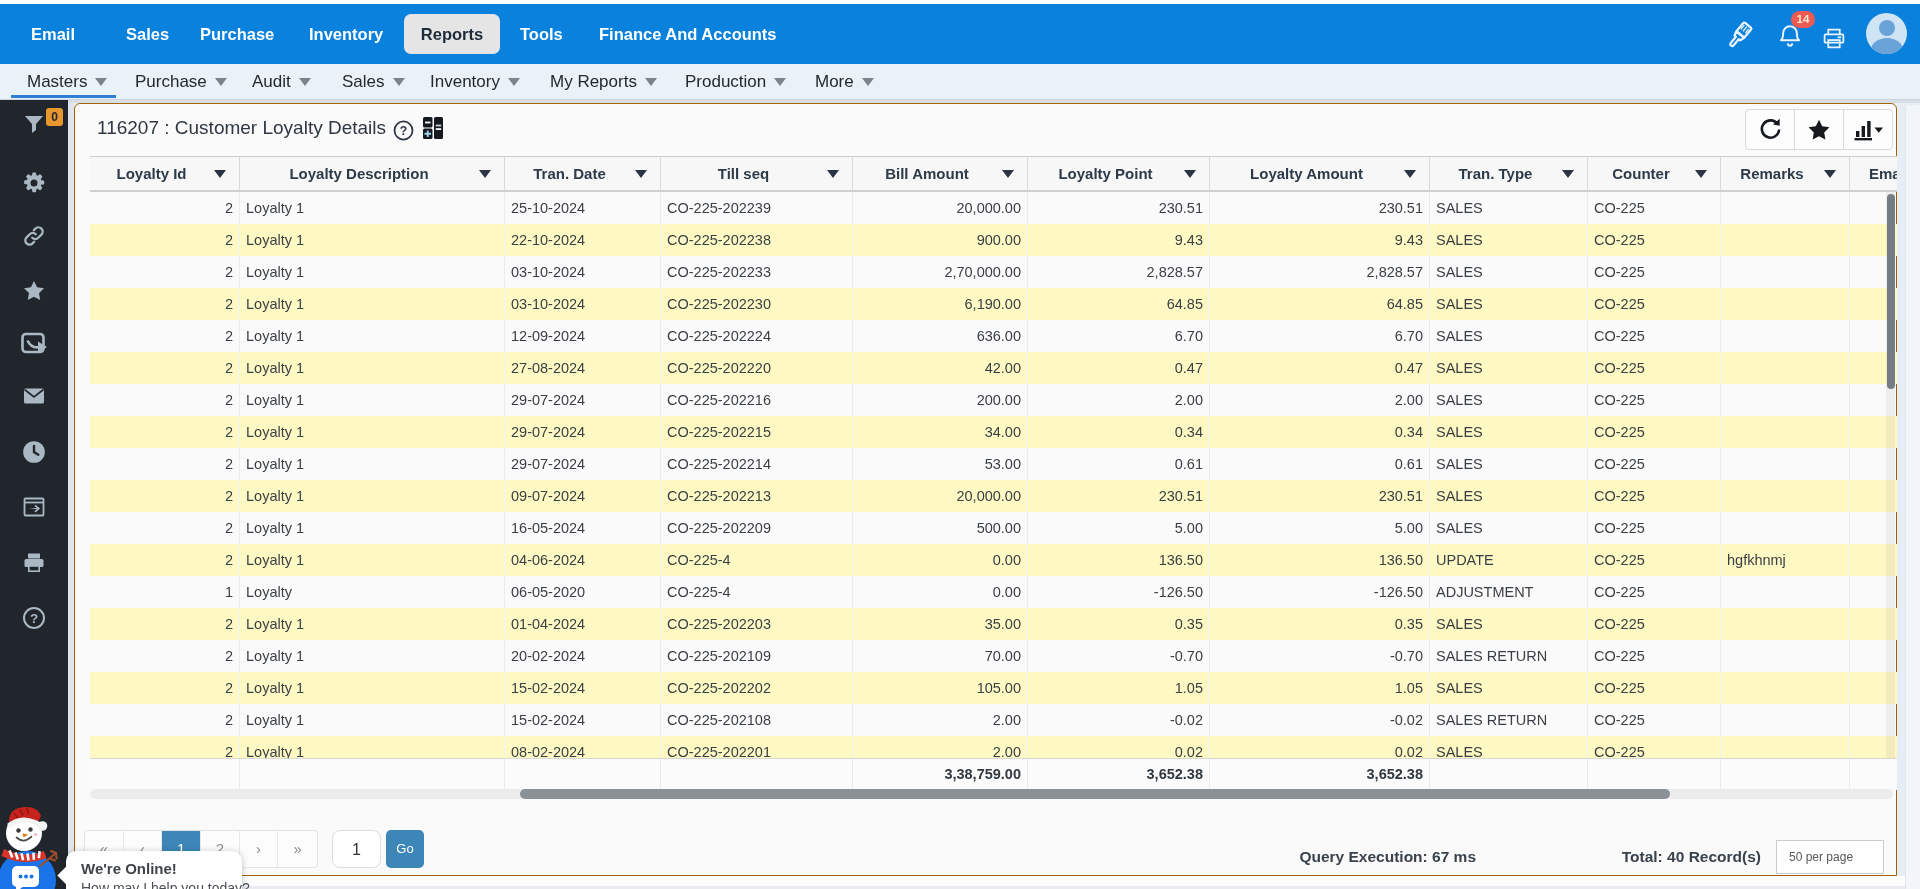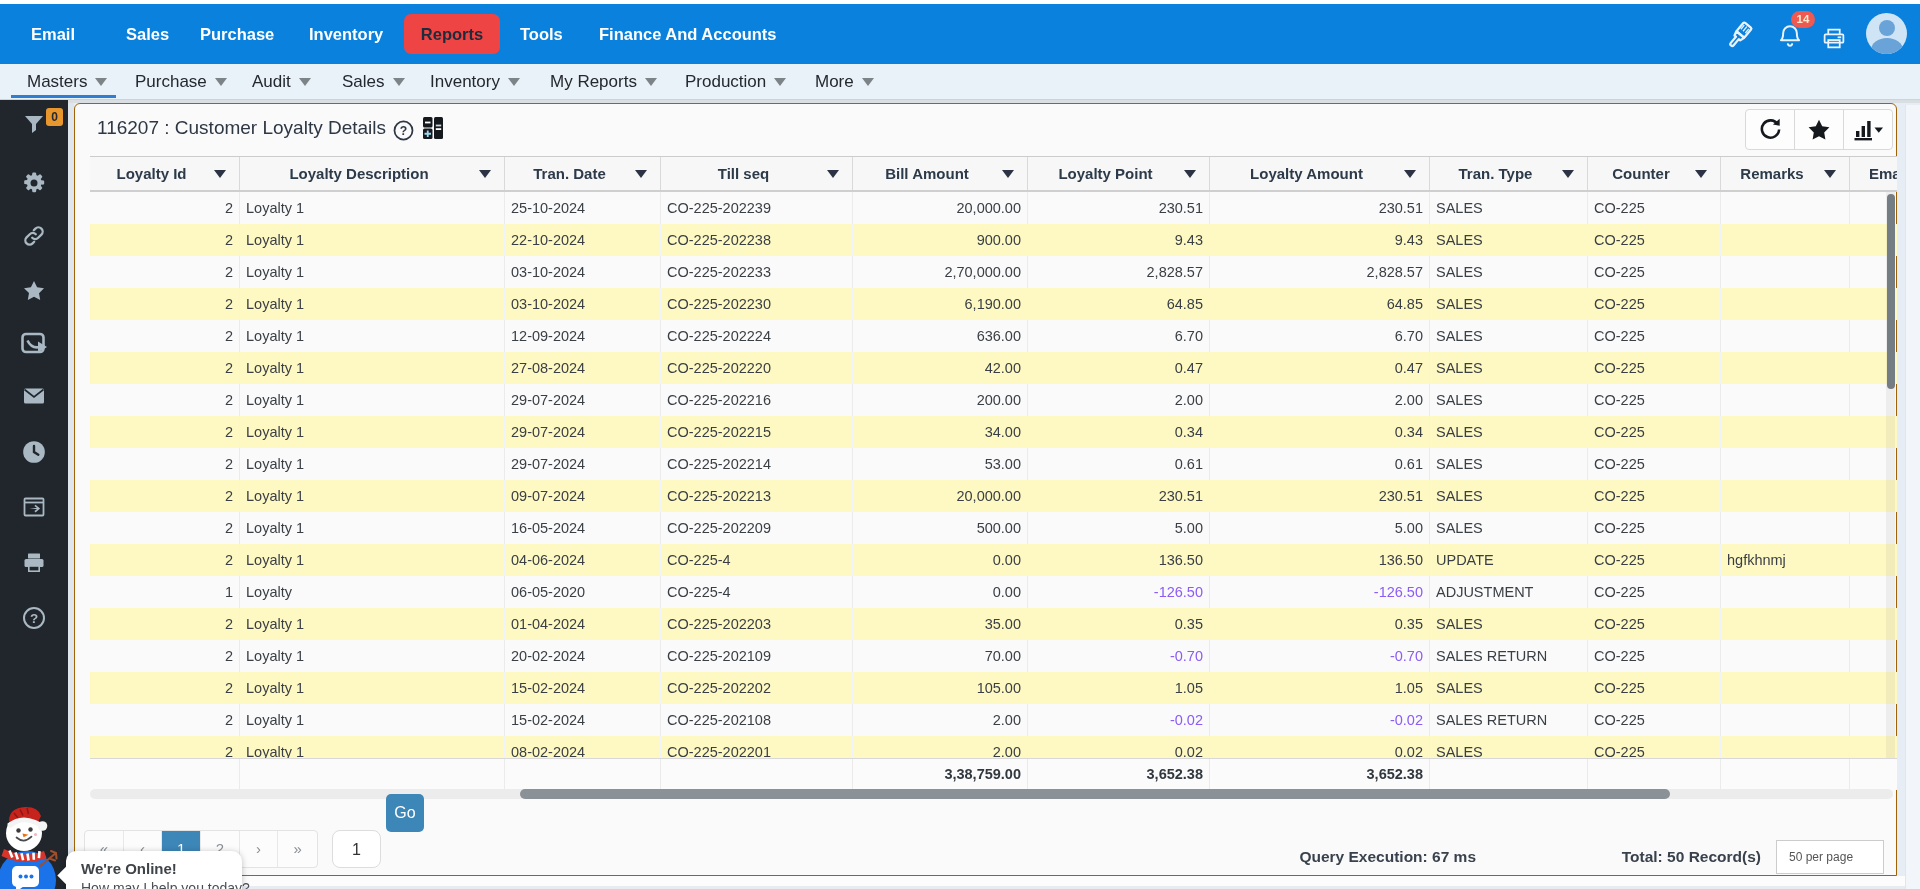--- a/index.html
+++ b/index.html
@@ -3,21 +3,21 @@
 <meta charset="utf-8">
 <style>
 * { margin:0; padding:0; box-sizing:border-box; }
 html,body { width:1920px; height:889px; overflow:hidden; }
 body { font-family:"Liberation Sans", sans-serif; background:#e7edf4; position:relative; }
 
 
 #topstrip { position:absolute; left:0; top:0; width:1920px; height:4px; background:#ffffff; }
 #topnav { position:absolute; left:0; top:4px; width:1920px; height:60px; background:#0a81dd; }
 #topnav .nav-item { position:absolute; top:0; height:60px; line-height:60px; color:#ffffff; font-weight:bold; font-size:16.5px; white-space:nowrap; }
-#reports-pill { position:absolute; left:404px; top:10px; width:96px; height:40px; background:#ef4444; border-radius:7px; color:#1d2b3a; font-weight:bold; font-size:16.5px; text-align:center; line-height:40px; }
+#reports-pill { position:absolute; left:404px; top:10px; width:96px; height:40px; background:#e5e5e5; border-radius:7px; color:#1d2b3a; font-weight:bold; font-size:16.5px; text-align:center; line-height:40px; }
 #searchbox { position:absolute; left:1045px; top:16px; width:226px; height:32px; background:#ffffff; border:1px solid #cfcfcf; border-radius:5px; font-size:17px; color:#757575; line-height:29px; padding-left:14px; }
 #redbtn { position:absolute; left:1437px; top:17px; width:269px; height:31px; background:#9e2a25; border-radius:3px; color:#ffffff; font-weight:bold; font-size:14px; text-align:center; line-height:31px; white-space:nowrap; letter-spacing:-0.2px; }
 
 
 #subnav { position:absolute; left:0; top:64px; width:1920px; height:36px; background:#e9f1f9; border-bottom:1px solid #c9d4df; }
 #subnav .sn { position:absolute; top:0; height:36px; line-height:36px; font-size:17px; color:#24292e; white-space:nowrap; }
 #subnav .sn .car { display:inline-block; width:0; height:0; border-left:6.5px solid transparent; border-right:6.5px solid transparent; border-top:8px solid #7d8488; margin-left:8px; vertical-align:middle; margin-bottom:2px; }
 #sn-masters { color:#2d7ed3; }
 
 #masters-underline { position:absolute; left:11px; top:31px; width:105px; height:3px; background:#2e7fd4; }
@@ -42,37 +42,37 @@
 .c5{width:182px;} .c6{width:220px;} .c7{width:158px;} .c8{width:133px;} .c9{width:129px;} .c10{width:200px;}
 #thead { height:36px; background:#f7f7f7; border-top:1px solid #cccccc; border-bottom:2px solid #cfcfcf; }
 #thead .cell { position:relative; border-right:1px solid #d9d9d9; height:33px; line-height:33px; text-align:center; font-weight:bold; font-size:15px; color:#2c3a49; padding-right:26px; }
 #thead .cell .hcar { position:absolute; right:13px; top:13px; width:0; height:0; border-left:6.5px solid transparent; border-right:6.5px solid transparent; border-top:8px solid #2b3345; }
 #tbody { height:566px; overflow:hidden; position:relative; }
 #tbody .trow { height:32px; line-height:32px; }
 #tbody .trow.blue { background:#fef9c3; }
 #tbody .trow.blue .cell { border-right:1px solid #eef4fa; }
 #tbody .cell { border-right:1px solid #ebebeb; padding:0 6px; }
 .tr-num { text-align:right; }
-.red { color:#8b5cf6;text-align:right; }
+.red { color:#404040;text-align:right; }
 #totals { height:32px; line-height:31px; background:#fbfbfb; border-top:1px solid #d8d8d8; font-weight:bold; color:#31383f; white-space:nowrap; font-size:14.5px; }
 #totals .cell { border-right:1px solid #ebebeb; padding:0 6px; height:31px; }
 
 
 #hscroll-track { position:absolute; left:15px; top:685px; width:1803px; height:10px; background:#ececec; border-radius:5px; }
 #hscroll-thumb { position:absolute; left:430px; top:0px; width:1150px; height:10px; background:#8a9197; border-radius:5px; }
 #vscroll { position:absolute; left:1811px; top:88px; width:9px; height:566px; background:rgba(0,0,0,0.05); }
 #vscroll-thumb { position:absolute; left:0.5px; top:2px; width:8px; height:195px; background:#757d84; border-radius:4px; }
 
 
 #pager { position:absolute; left:9px; top:726px; height:38px; display:flex; border:1px solid #e3e3e3; border-radius:4px; background:#fcfcfc; }
 #pager .pg { width:38.7px; height:36px; line-height:36px; text-align:center; font-size:15px; color:#8a8f94; border-right:1px solid #e8e8e8; }
 #pager .pg:last-child { border-right:none; }
 #pager .pg.active { background:#3d86b8; color:#ffffff; }
 #goinput { position:absolute; left:257px; top:726px; width:49px; height:38px; border:1px solid #dddddd; border-radius:8px; background:#ffffff; text-align:center; line-height:38px; font-size:16px; color:#333333; }
-#gobtn { position:absolute; left:311px; top:690px; width:38px; height:38px; background:#3d86b8; border-radius:5px; color:#ffffff; font-size:16px; text-align:center; line-height:38px; }
+#gobtn { position:absolute; left:311px; top:726px; width:38px; height:38px; background:#3d86b8; border-radius:5px; color:#ffffff; font-size:13px; text-align:center; line-height:38px; }
 .fottext { position:absolute; top:744px; font-size:15.5px; font-weight:bold; color:#39424c; white-space:nowrap; }
 #perpage { position:absolute; left:1701px; top:736px; width:108px; height:34px; border:1px solid #cccccc; background:#ffffff; font-size:12px; color:#555555; line-height:32px; padding-left:12px; }
 
 
 #chatpop { position:absolute; left:66px; top:851px; width:176px; height:60px; background:#ffffff; border-radius:10px; box-shadow:0 1px 6px rgba(0,0,0,0.25); }
 #chatpop .l1 { position:absolute; left:15px; top:9px; font-size:15px; font-weight:bold; color:#3f4449; }
 #chatpop .l2 { position:absolute; left:15px; top:29px; font-size:14px; color:#4a4f55; white-space:nowrap; }
 #chatdiamond { position:absolute; left:60px; top:869px; width:13px; height:13px; background:#ffffff; transform:rotate(45deg); }
 </style>
 </head>
@@ -252,21 +252,21 @@
     <div class="pg">«</div>
     <div class="pg">‹</div>
     <div class="pg active">1</div>
     <div class="pg">2</div>
     <div class="pg">›</div>
     <div class="pg">»</div>
   </div>
   <div id="goinput">1</div>
   <div id="gobtn">Go</div>
   <span class="fottext" style="right:420px;text-align:right;">Query Execution: 67 ms</span>
-  <span class="fottext" style="right:135px;">Total: 50 Record(s)</span>
+  <span class="fottext" style="right:135px;">Total: 40 Record(s)</span>
   <div id="perpage">50 per page</div>
 </div>
 
 <div id="chatwidget" style="position:absolute;left:0px;top:806px;width:64px;height:83px;overflow:hidden;">
 <svg width="64" height="83" viewBox="0 0 64 83">
 
   <circle cx="27" cy="74" r="29" fill="#1a73e8"></circle>
 
   <path d="M40 60 L56 47 M56 47 l-5-2 M56 47 l0.5 5.5 M49.5 52.5 l5.5 2" stroke="#a14e2a" stroke-width="2.1" fill="none" stroke-linecap="round"></path>
 

